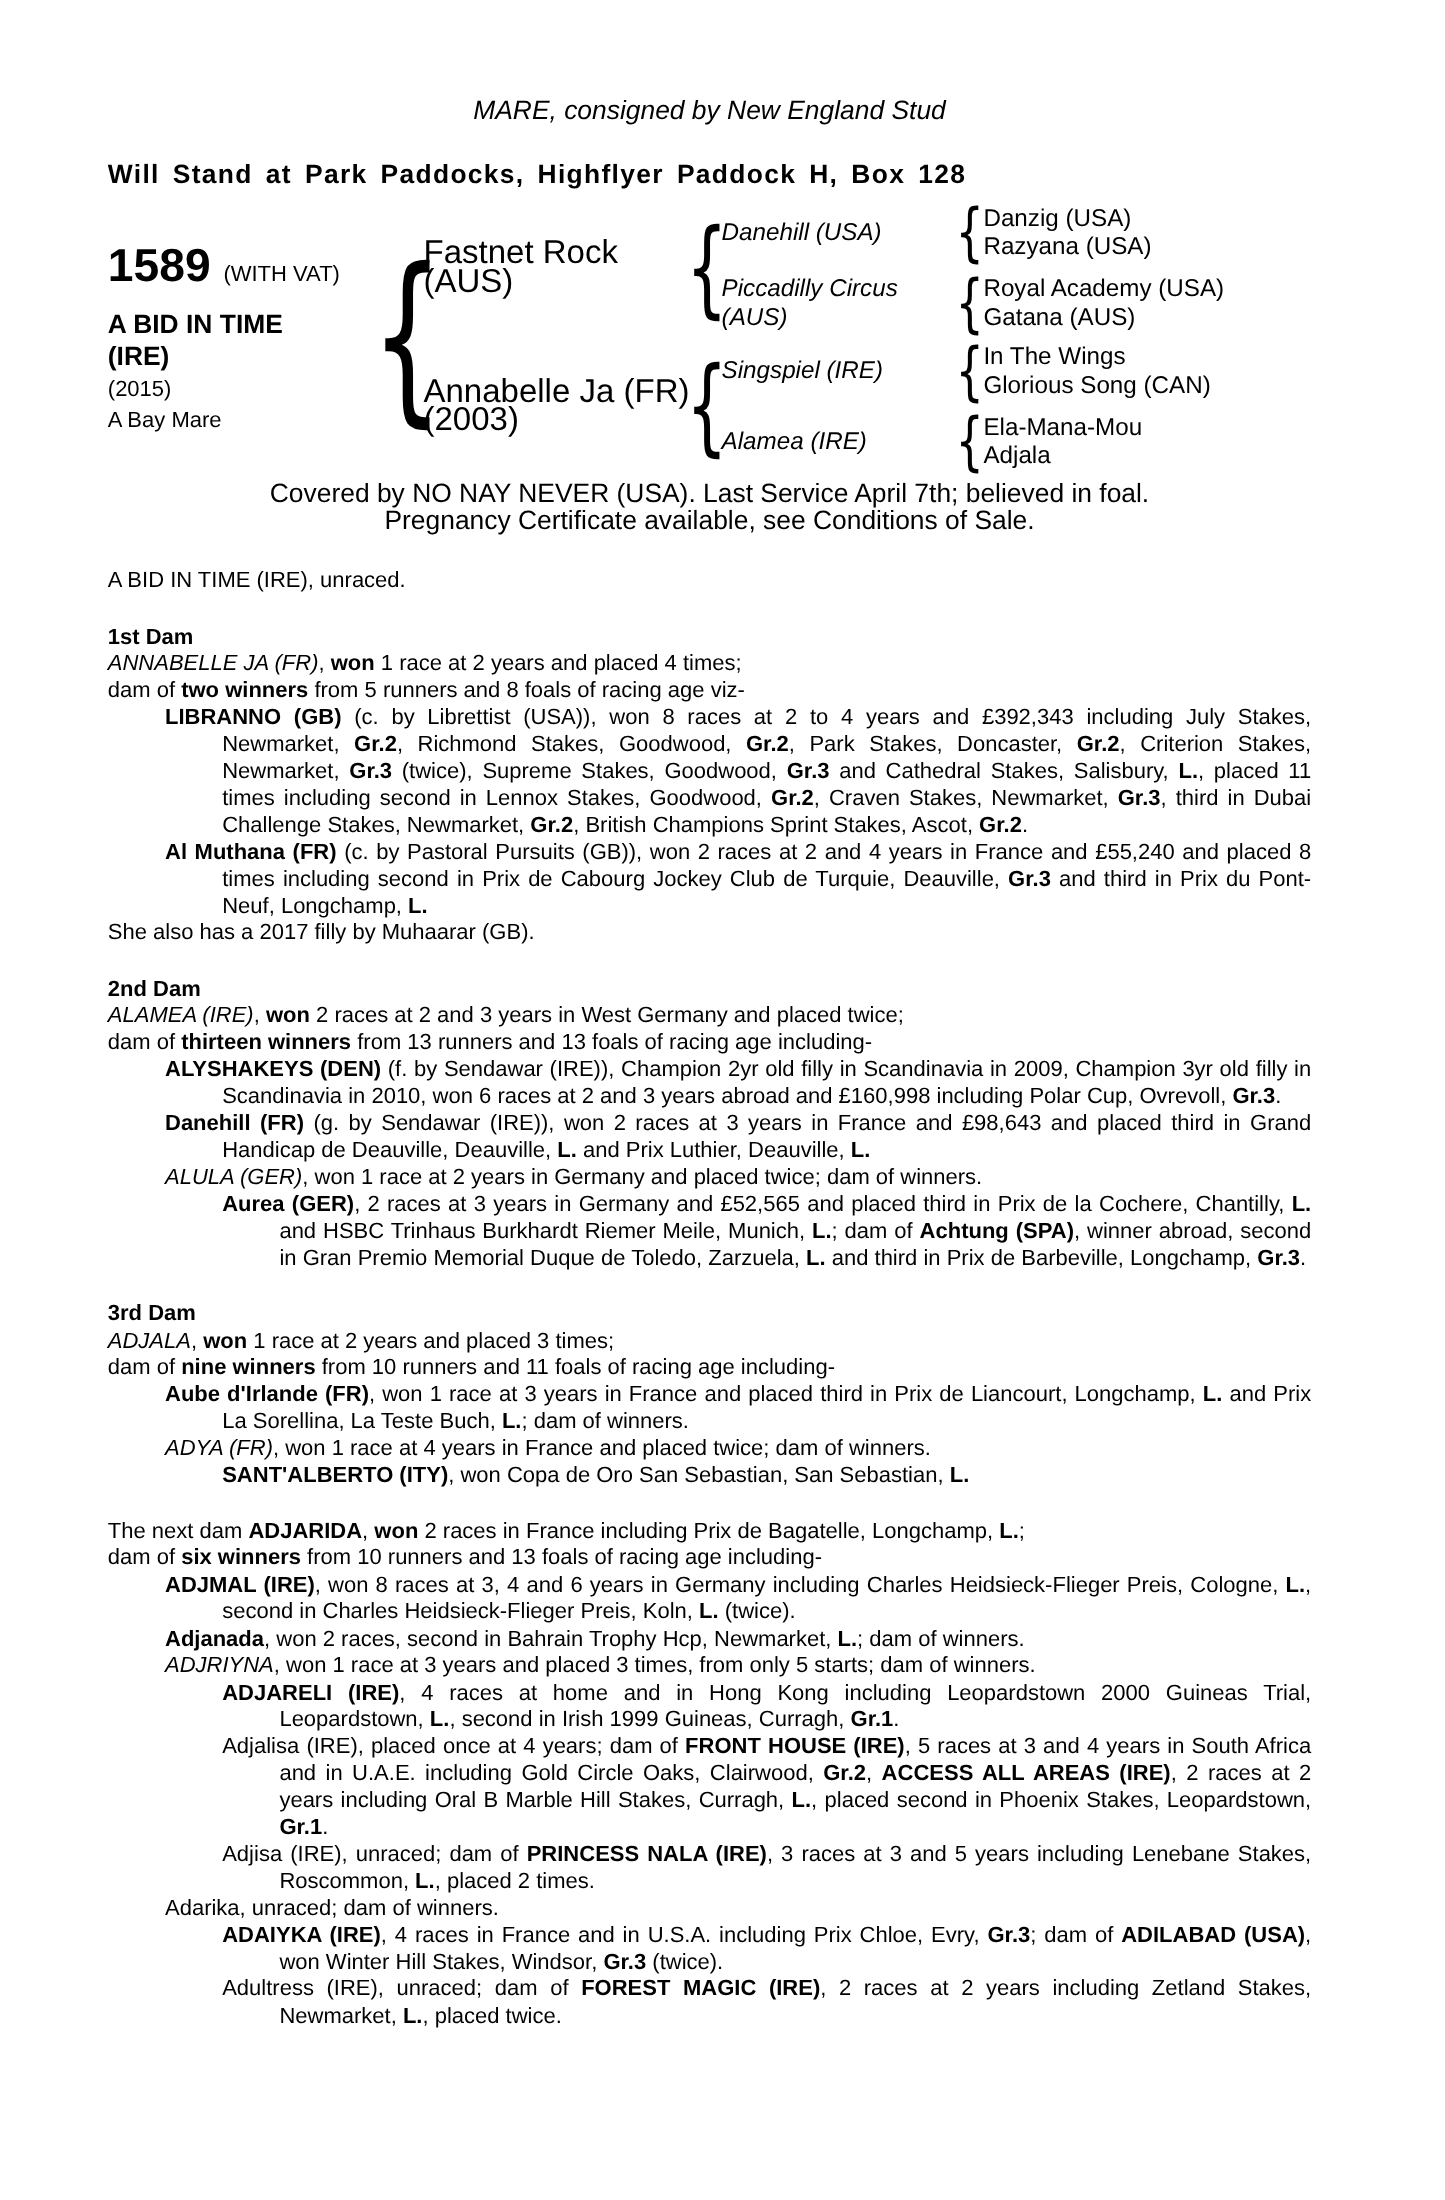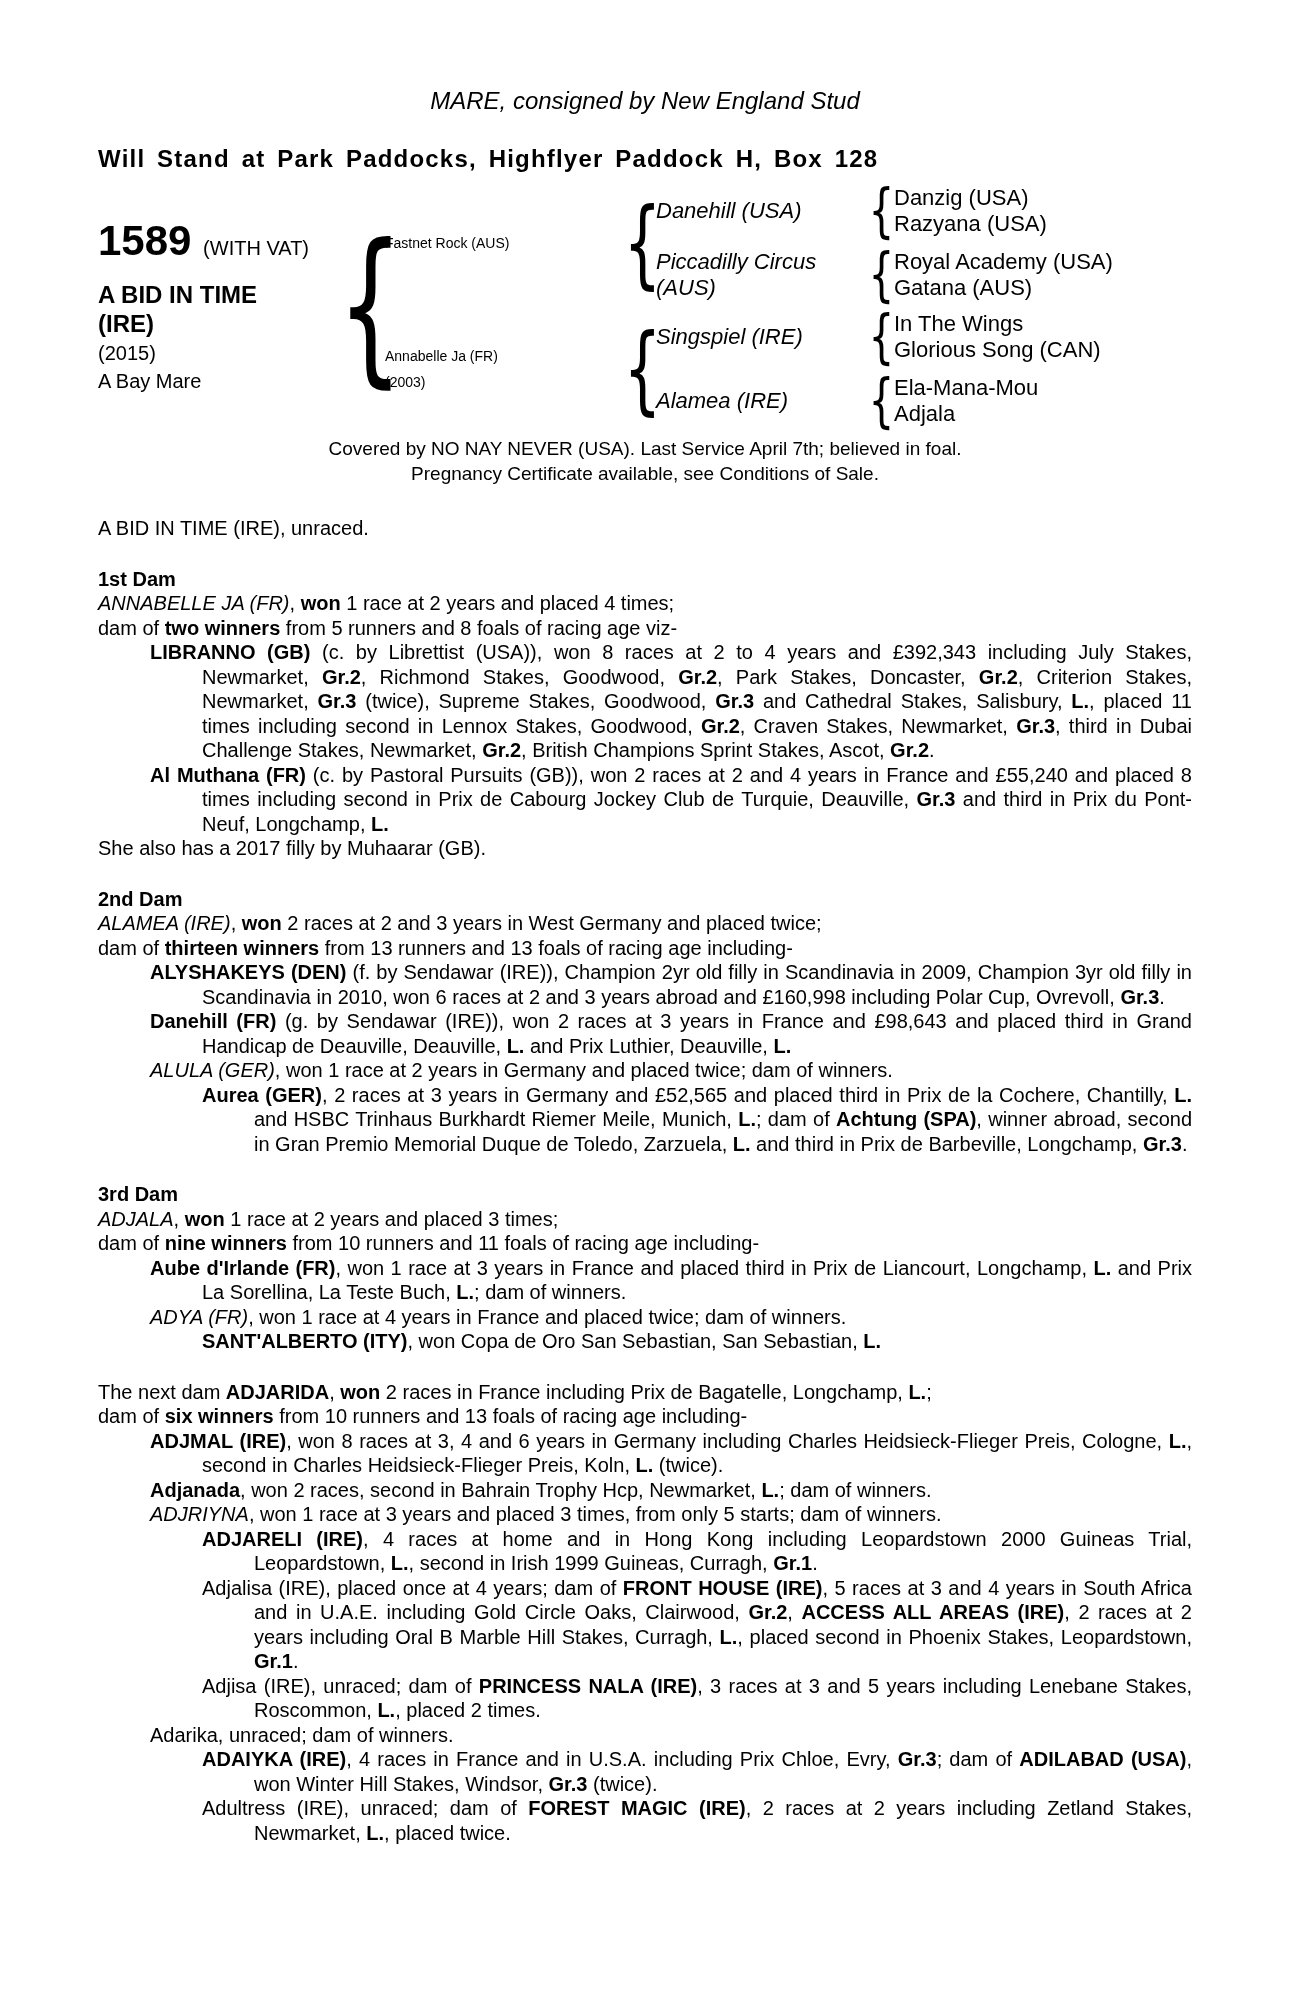--- a/index.html
+++ b/index.html
@@ -36,29 +36,29 @@
   .main-brace{width:30px;flex:0 0 30px;}
   .main-brace::before{font-size:168px;transform:scaleX(0.62);}
   .g2-brace{width:26px;flex:0 0 26px;}
   .g2-brace::before{font-size:96px;transform:scaleX(0.62);}
   .gg-brace{width:26px;flex:0 0 26px;}
   .gg-brace::before{font-size:58px;transform:scaleX(0.70);}
 
   .gen-tree{display:flex;flex-direction:column;justify-content:center;}
   .fam{display:flex;align-items:center;}
   .fam + .fam{margin-top:4px;}
-  .g2-name-cell{width:245px;flex:0 0 245px;font-size:14px;line-height:26px;}
+  .g2-name-cell{width:245px;flex:0 0 245px;font-size:30px;line-height:26px;}
   .g3-block{display:flex;flex-direction:column;}
   .g3-row{display:flex;align-items:center;}
   .g3-row + .g3-row{margin-top:6px;}
   .g3-name-cell{width:212px;flex:0 0 212px;font-size:22px;line-height:26px;font-style:italic;}
   .gg-pair{font-size:22px;line-height:26px;white-space:nowrap;}
 
   
-  .cover-block{margin-top:6px;text-align:center;font-size:19px;line-height:25px;}
+  .cover-block{margin-top:6px;text-align:center;font-size:24px;line-height:25px;}
 
   .catalog-body{margin-top:0;font-size:20px;line-height:24.5px;}
   .catalog-body p{margin:0;text-align:justify;}
   .catalog-body p.head{text-align:left;font-size:20px;}
   .catalog-body p.sp{margin-top:26px;}
   .catalog-body p.unraced{margin-top:30px;}
   .catalog-body p.l1{padding-left:104px;text-indent:-52px;}
   .catalog-body p.l2{padding-left:156px;text-indent:-52px;}
 </style>
 </head>

